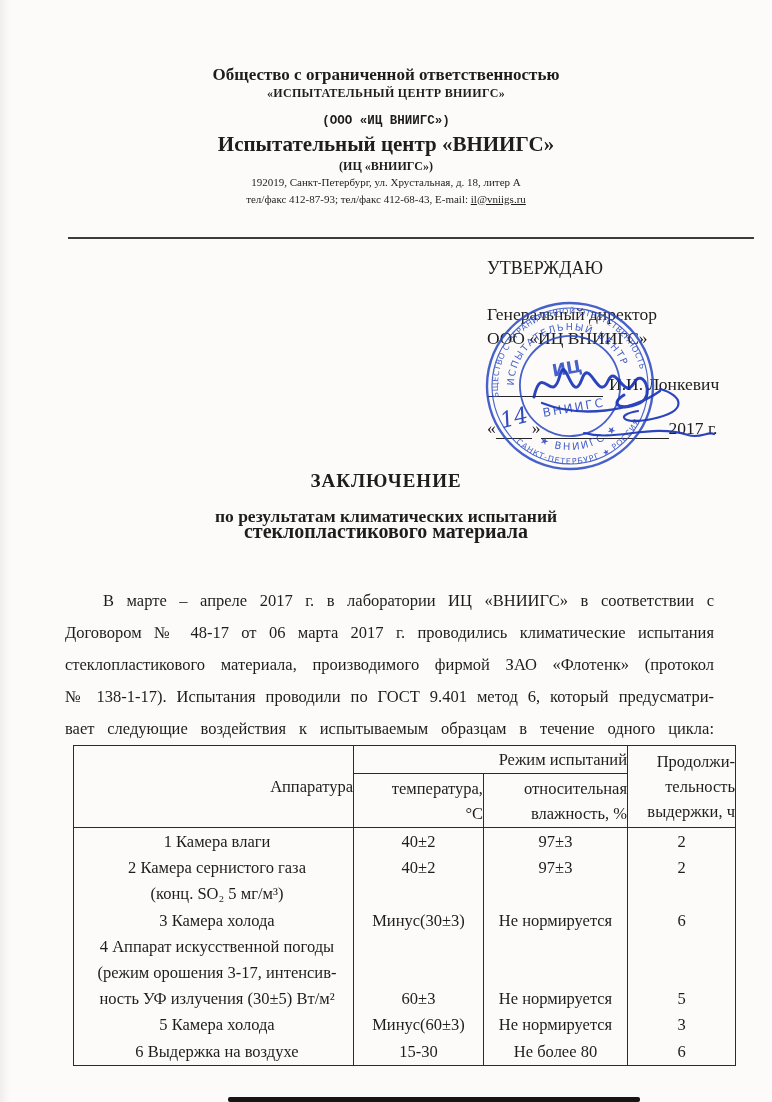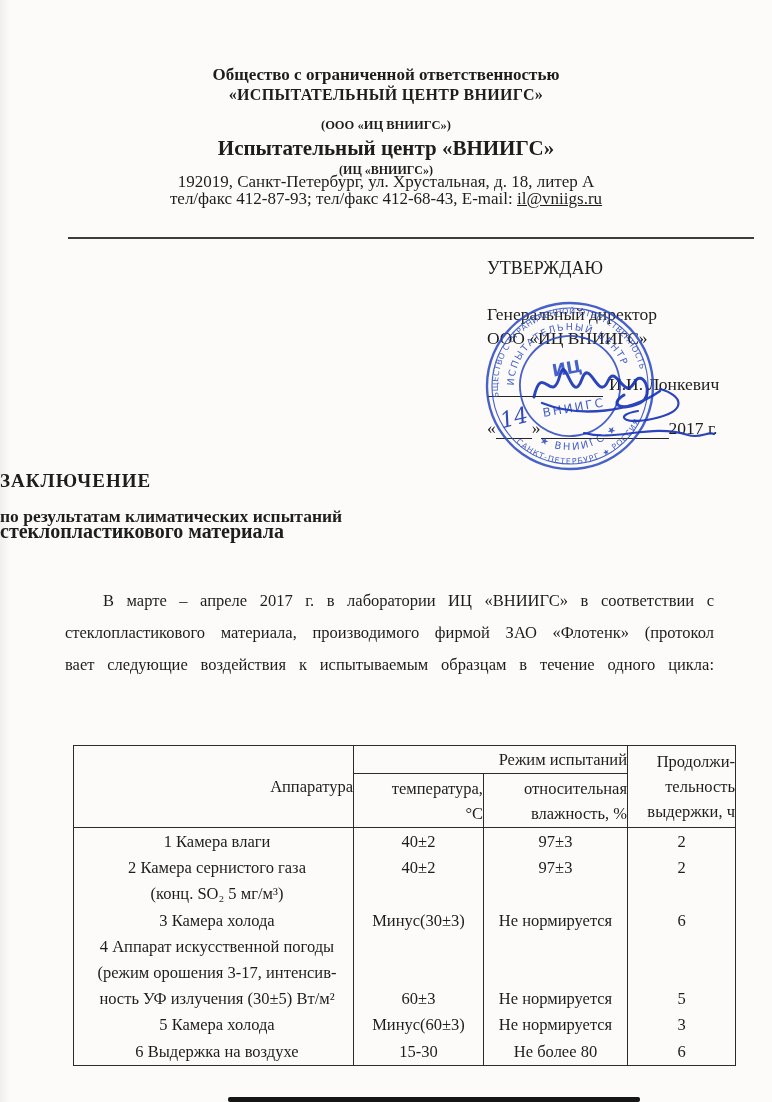--- a/index.html
+++ b/index.html
@@ -11,45 +11,45 @@
   }
   .abs{position:absolute;}
   
   .scan-edge-left{left:0;top:0;width:10px;height:100%;
     background:linear-gradient(to right,rgba(0,0,0,.05),rgba(0,0,0,0));}
   .scan-strip-bottom{left:228px;top:1097px;width:412px;height:5px;background:#161616;border-radius:2px;}
 
   
   .org-block{left:0;top:66px;width:100%;text-align:center;font-weight:bold;line-height:1;}
   .org-l1{font-size:17px;margin:0 0 4px;}
-  .org-l2{font-size:16px;margin:0 0 5px;letter-spacing:.3px;}
-  .org-l3{font-size:12.5px;margin:16px 0 6px;}
+  .org-l2{font-size:12px;margin:0 0 5px;letter-spacing:.3px;}
+  .org-l3{font-size:12.5px;margin:16px 0 6px;font-family:Liberation Mono, monospace;}
   .org-l4{font-size:21px;margin:0 0 5px;}
   .org-l5{font-size:12px;margin:0;}
-  .addr-block{left:0;top:174px;width:100%;text-align:center;font-size:17px;line-height:16.5px;}
+  .addr-block{left:0;top:174px;width:100%;text-align:center;font-size:11px;line-height:16.5px;}
   .email{text-decoration:underline;}
   .head-rule{left:68px;top:237px;width:686px;height:0;border-top:2px solid #3c3c3c;}
 
   
   .approve{left:487px;top:258px;font-size:18px;}
   .director1{left:487px;top:304px;font-size:17.5px;}
   .director2{left:487px;top:328px;font-size:17.5px;}
   .sig-blank{left:487px;top:378px;width:116px;height:18px;border-bottom:1.6px solid #262626;}
   .sig-name{left:609px;top:374px;font-size:17.5px;}
   .date-row{left:487px;top:418px;font-size:17.5px;display:flex;align-items:flex-end;}
   .date-blank-day{display:inline-block;width:36px;height:19px;border-bottom:1.6px solid #262626;}
   .date-blank-month{display:inline-block;width:128px;height:19px;border-bottom:1.6px solid #262626;}
   .hand-day{left:500px;top:405px;font-size:22px;font-style:italic;color:#1b36b8;
     transform:rotate(-14deg);font-family:"DejaVu Serif",serif;opacity:.9;}
 
   .stamp-wrap{left:484px;top:300px;width:172px;height:172px;opacity:.88;pointer-events:none;}
   .sign-wrap{left:512px;top:345px;width:220px;height:100px;pointer-events:none;}
 
   
-  .title-block{left:0;width:100%;text-align:left;font-weight:bold;}
+  .title-block{left:0;width:100%;text-align:center;font-weight:bold;}
   .title-1{top:470px;font-size:19px;letter-spacing:1px;}
   .title-2{top:506px;font-size:17.5px;}
   .title-3{top:520px;font-size:20px;}
 
   
   .body-par{left:65px;top:585px;width:649px;font-size:16.5px;line-height:32px;}
   .par-line{text-align:justify;text-align-last:justify;white-space:nowrap0;}
   .par-line:first-child{text-indent:38px;}
 
   
@@ -133,21 +133,23 @@
     <path stroke-width="2.2" d="M72,88 C104,97 138,78 176,90 C188,94 196,86 202,89"></path>
   </g>
 </svg>
 
 <div class="abs title-block title-1">ЗАКЛЮЧЕНИЕ</div>
 <div class="abs title-block title-2">по результатам климатических испытаний</div>
 <div class="abs title-block title-3">стеклопластикового материала</div>
 
 <div class="abs body-par">
     <div class="par-line">В марте – апреле 2017 г. в лаборатории ИЦ «ВНИИГС» в соответствии с</div>
+    <div class="par-line">Договором № 48-17 от 06 марта 2017 г. проводились климатические испытания</div>
     <div class="par-line">стеклопластикового материала, производимого  фирмой ЗАО «Флотенк» (протокол</div>
+    <div class="par-line">№ 138-1-17). Испытания проводили по ГОСТ 9.401 метод 6, который предусматри-</div>
     <div class="par-line">вает следующие воздействия к испытываемым образцам в течение одного цикла:</div>
   </div>
 
 <table class="doc-table">
   <colgroup>
     <col style="width:280px">
       <col style="width:130px">
       <col style="width:144px">
       <col style="width:108px">
   </colgroup>

